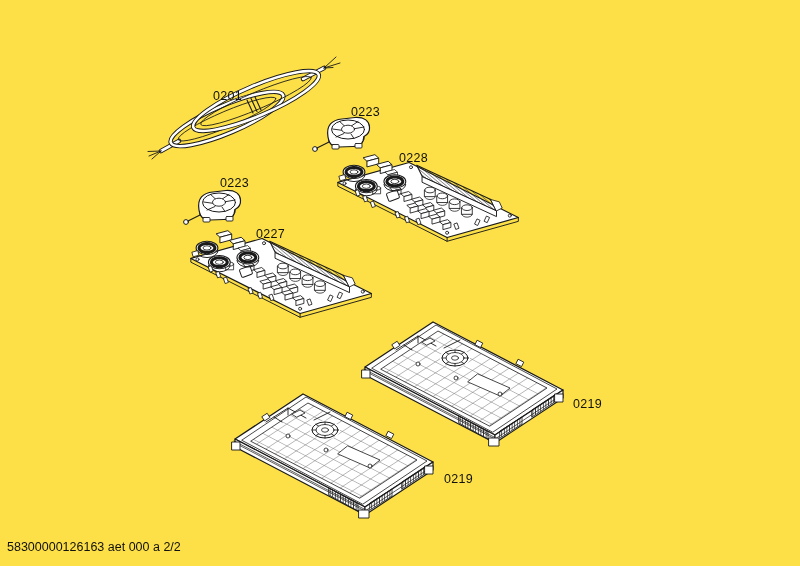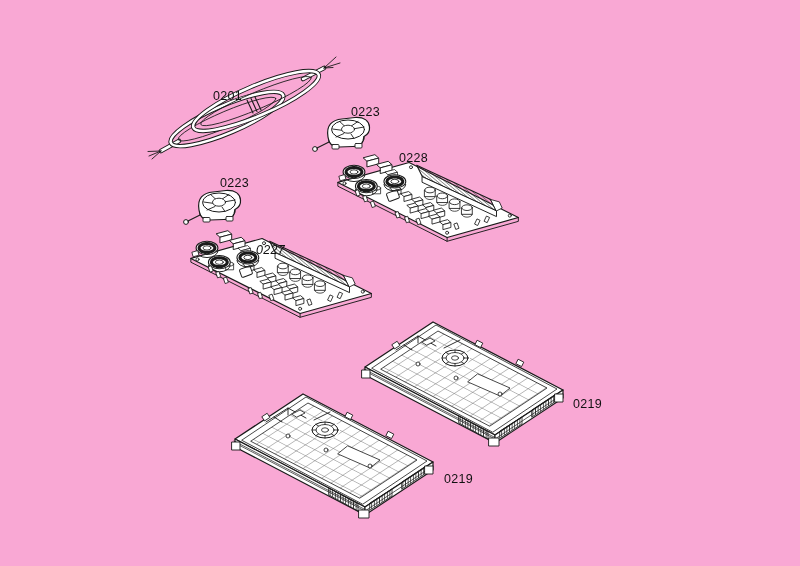--- a/index.html
+++ b/index.html
@@ -1,29 +1,29 @@
 <!DOCTYPE html>
 <html><head>
 <meta charset="utf-8">
 <style>
   html,body{margin:0;padding:0;background:#fff;}
   .page{
-    position:relative;width:800px;height:566px;background:#f9a8d4;
+    position:relative;width:800px;height:566px;background:#fde047;
     font-family:"Liberation Sans",sans-serif;overflow:hidden;
   }
   .diagram-svg{position:absolute;left:0;top:0;}
   .ref-label{
     position:absolute;font-size:12.5px;color:#111;letter-spacing:0.3px;
     white-space:nowrap;line-height:1;
   }
   #label-0201{left:213px;top:90px;}
   #label-0223-top{left:351px;top:106px;}
   #label-0228{left:399px;top:152px;}
   #label-0223-left{left:220px;top:177px;}
-  #label-0227{left:256px;top:244px;font-style:italic;}
+  #label-0227{left:256px;top:228px;}
   #label-0219-right{left:573px;top:398px;}
   #label-0219-bottom{left:444px;top:473px;}
   .doc-footer{
     position:absolute;left:7px;top:541px;font-size:12.5px;color:#111;
     white-space:nowrap;line-height:1;
   }
 </style>
 </head>
 <body>
 
@@ -210,13 +210,14 @@
   </svg>
 
   <span class="ref-label" id="label-0201">0201</span>
   <span class="ref-label" id="label-0223-top">0223</span>
   <span class="ref-label" id="label-0228">0228</span>
   <span class="ref-label" id="label-0223-left">0223</span>
   <span class="ref-label" id="label-0227">0227</span>
   <span class="ref-label" id="label-0219-right">0219</span>
   <span class="ref-label" id="label-0219-bottom">0219</span>
 
+  <span class="doc-footer">58300000126163 aet 000 a 2/2</span>
 </div>
 
 </body></html>

